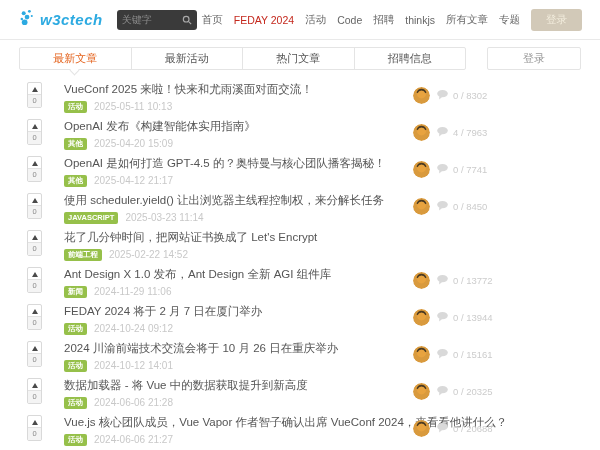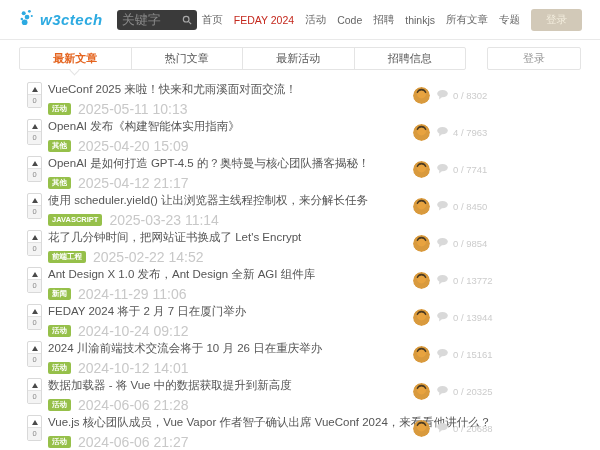--- a/index.html
+++ b/index.html
@@ -7,62 +7,62 @@
               font-family:"Liberation Sans","DejaVu Sans",sans-serif; }
 
   
   .header { height:40px; display:flex; align-items:center; padding:0 18px;
             border-bottom:1px solid #e9e9e9; background:#fff; }
   .logo { display:flex; align-items:center; gap:3px; cursor:pointer; }
   .logo-text { font-size:15px; font-weight:bold; font-style:italic; color:#2caae1; letter-spacing:0.5px; }
   .searchbox { margin-left:14px; width:80px; height:20px; background:#3a3a3a; border-radius:3px;
                display:flex; align-items:center; padding:0 5px; }
   .searchbox input { flex:1; width:50px; background:transparent; border:none; outline:none;
-                     color:#ccc; font-size:13px; }
+                     color:#ccc; font-size:10px; }
   .searchbox input::placeholder { color:#8a8a8a; }
   .nav { margin-left:auto; display:flex; align-items:center; gap:11px; }
   .nav a { font-size:10.5px; color:#666; text-decoration:none; white-space:nowrap; cursor:pointer; }
   .nav a.nav-red { color:#c4281d; }
   .login-btn { background:#d2c9b8; color:#f3eddd; font-size:10.5px; border:none;
                padding:4px 15px; border-radius:3px; cursor:pointer; }
 
   
   .main { width:562px; margin:0 auto; padding-top:7px; }
   .tabrow { display:flex; justify-content:space-between; }
   .tabbox { width:447px; height:23px; border:1px solid #e4e4e4; border-radius:2px;
             display:flex; background:#fff; }
   .tab { flex:1; display:flex; align-items:center; justify-content:center;
          font-size:11px; color:#555; cursor:pointer; position:relative; }
   .tab + .tab { border-left:1px solid #e4e4e4; }
-  .tab.active { color:#e4641f;font-weight:bold; }
+  .tab.active { color:#e4641f; }
   .tab.active .notch { position:absolute; bottom:-5px; left:50%; margin-left:-4px;
         width:7px; height:7px; background:#fff; transform:rotate(45deg);
         border-right:1px solid #e4e4e4; border-bottom:1px solid #e4e4e4; }
   .logintab { width:94px; height:23px; border:1px solid #e4e4e4; border-radius:2px;
               display:flex; align-items:center; justify-content:center;
               font-size:11px; color:#999; cursor:pointer; }
 
   
   .list { margin-top:9px; }
   .row { position:relative; height:37px; }
   .vote { position:absolute; left:8px; top:3px; width:15px; height:26px;
           border:1px solid #d9d9d9; border-radius:2px; background:#fff;
           display:flex; flex-direction:column; align-items:center; cursor:pointer; overflow:hidden; }
   .vote .arrow { width:0; height:0; margin-top:4px;
                  border-left:3.5px solid transparent; border-right:3.5px solid transparent;
                  border-bottom:5px solid #4a4a4a; }
   .vote .vcount { margin-top:2px; width:100%; text-align:center; flex:1;
                   font-size:7.5px; color:#8a8a8a; background:#f4f4f4;
                   border-top:1px solid #e2e2e2; line-height:11px; }
-  .rowbody { margin-left:29px; padding-top:3px; }
+  .rowbody { margin-left:45px; padding-top:3px; }
   .title { font-size:11.5px; color:#555; white-space:nowrap; cursor:pointer; }
   .meta { margin-top:4px; display:flex; align-items:center; gap:7px; }
   .tag { background:#96c04a; color:#fff; font-size:7.5px; font-weight:bold;
          padding:2px 4px; border-radius:2px; line-height:1; cursor:pointer; }
-  .date { font-size:14px; color:#c8c8c8; }
+  .date { font-size:10px; color:#c8c8c8; }
   .rowright { position:absolute; left:394px; top:7px; display:flex; align-items:center; gap:7px; }
   .avatar { width:17px; height:17px; border-radius:50%; overflow:hidden; display:block; cursor:pointer; }
   .comments { display:flex; align-items:center; gap:5px; }
   .ccount { font-size:9.5px; color:#ccc; }
 </style>
 </head>
 <body>
 
 <div class="header">
   <div class="logo">
@@ -103,24 +103,24 @@
 </div>
 
 <div class="main">
   <div class="tabrow">
     <div class="tabbox">
       <div class="tab active">
         <span>最新文章</span>
         <span class="notch"></span>
       </div>
       <div class="tab">
+        <span>最新活动</span>
+      </div>
+      <div class="tab">
         <span>热门文章</span>
-      </div>
-      <div class="tab">
-        <span>最新活动</span>
       </div>
       <div class="tab">
         <span>招聘信息</span>
       </div>
     </div>
     <div class="logintab">登录</div>
   </div>
 
   <div class="list">
   <div class="row">
@@ -260,39 +260,20 @@
       <span class="arrow"></span>
       <span class="vcount">0</span>
     </div>
     <div class="rowbody">
       <div class="title">花了几分钟时间，把网站证书换成了 Let's Encrypt</div>
       <div class="meta">
         <span class="tag">前端工程</span>
         <span class="date">2025-02-22 14:52</span>
       </div>
     </div>
-    <div class="rowright">
-      <span class="avatar">
-        <svg width="17" height="17" viewBox="0 0 20 20">
-          <circle cx="10" cy="10" r="10" fill="#d99a3d"></circle>
-          <path d="M0 13 a10 10 0 0 0 20 0 v7 h-20 z" fill="#3a3328"></path>
-          <circle cx="10" cy="8" r="5.5" fill="#e8a33f"></circle>
-          <path d="M4.2 6.5 a6 6 0 0 1 11.6 0 l-1.2 0.8 a5 5 0 0 0 -9.2 0 z" fill="#4a3a22"></path>
-        </svg>
-      </span>
-      <span class="comments">
-        <span>
-          <svg width="11" height="10" viewBox="0 0 11 10">
-            <ellipse cx="5.5" cy="3.6" rx="5.3" ry="3.6" fill="#d9d9d9"></ellipse>
-            <path d="M2.2 6.2 L2.2 9.6 L5.4 6.8 Z" fill="#d9d9d9"></path>
-          </svg>
-        </span>
-        <span class="ccount">0 / 9854</span>
-      </span>
-    </div>
   </div>
 
   <div class="row">
     <div class="vote">
       <span class="arrow"></span>
       <span class="vcount">0</span>
     </div>
     <div class="rowbody">
       <div class="title">Ant Design X 1.0 发布，Ant Design 全新 AGI 组件库</div>
       <div class="meta">

